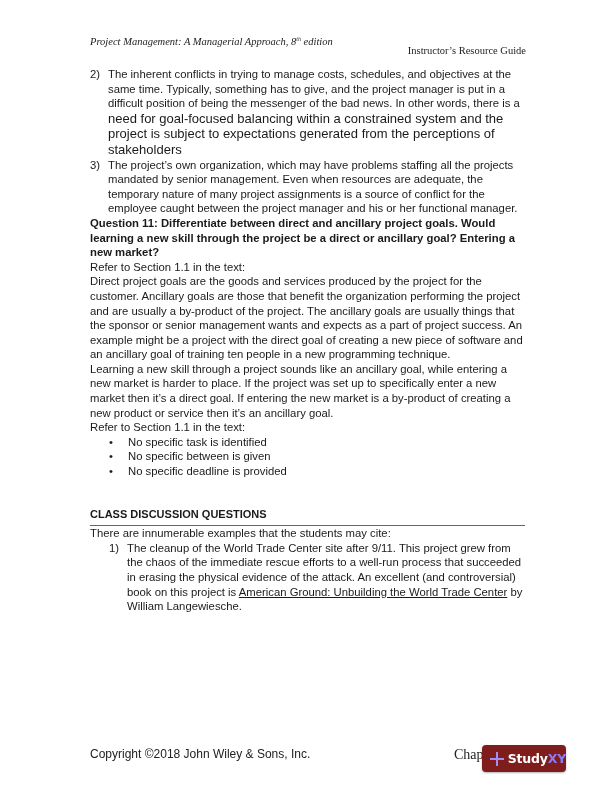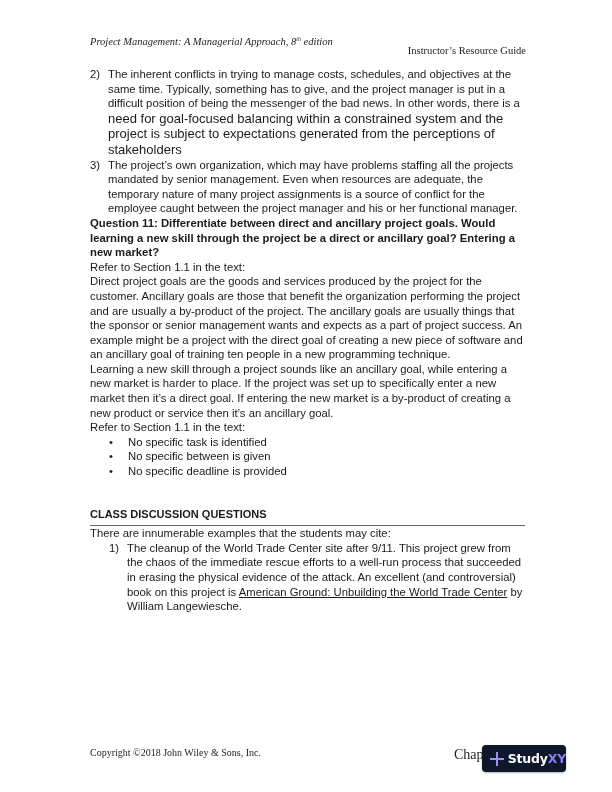--- a/index.html
+++ b/index.html
@@ -108,39 +108,39 @@
       left: 19px;
       top: 0;
     }
     .underline {
       text-decoration: underline;
     }
     .page-footer {
       position: absolute;
       top: 747px;
       left: 90px;
-      font-family: Liberation Serif, serif;
-      font-size: 10px;
+      font-family: Liberation Sans, sans-serif;
+      font-size: 12px;
       color: #222;
     }
     .footer-right {
       position: absolute;
       top: 747px;
       left: 454px;
       font-family: "Liberation Serif", serif;
       font-size: 14px;
       color: #222;
     }
     .studyxy-badge {
       position: absolute;
       left: 482px;
       top: 745px;
       width: 84px;
       height: 27px;
-      background: #0f172a;
+      background: #7f1d1d;
       border-radius: 4px;
       display: flex;
       align-items: center;
       box-shadow: 0 1px 2px rgba(0,0,0,0.3);
     }
     .studyxy-badge .plus {
       width: 14px;
       height: 14px;
       margin-left: 8px;
       margin-right: 6px;

